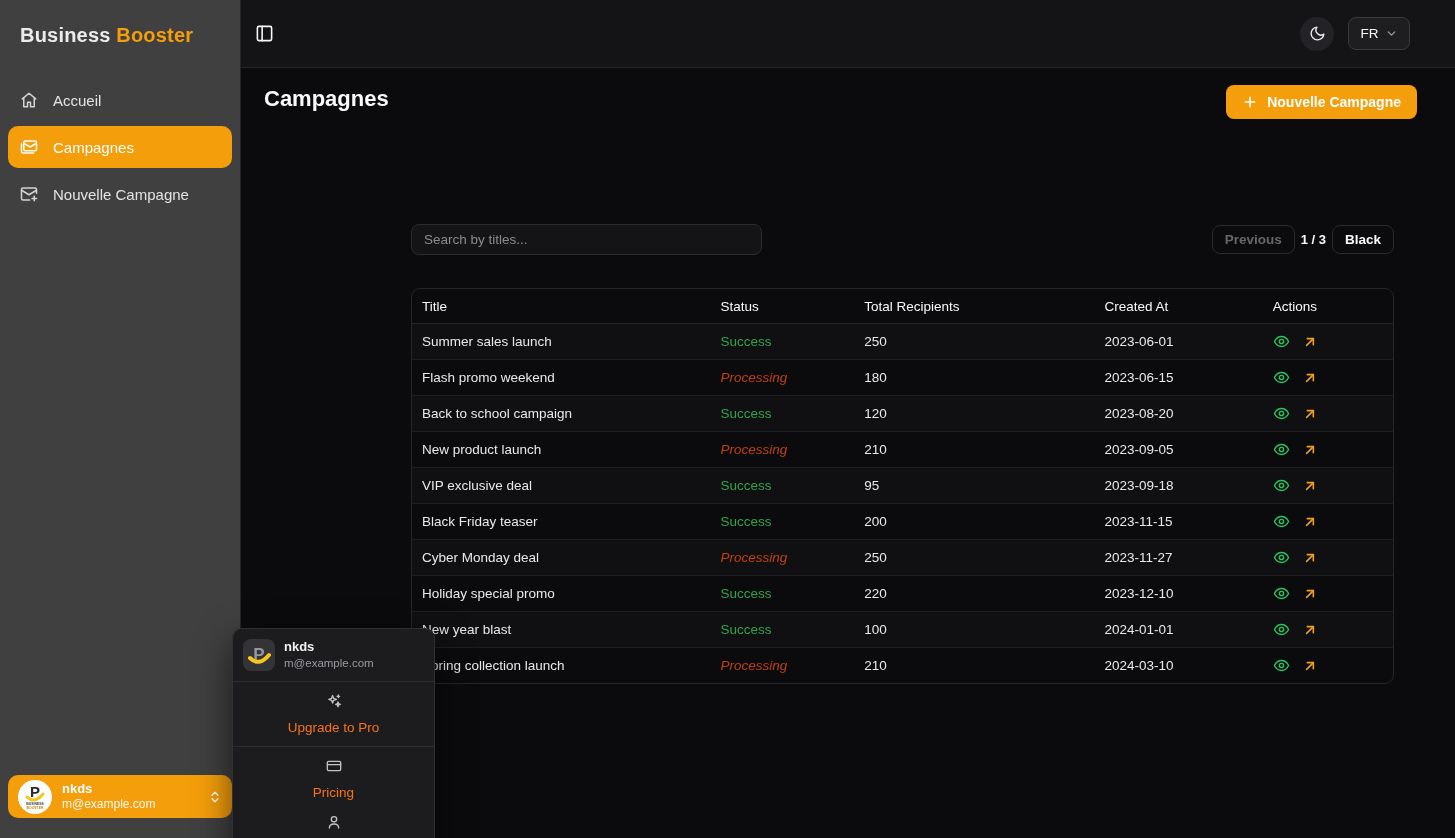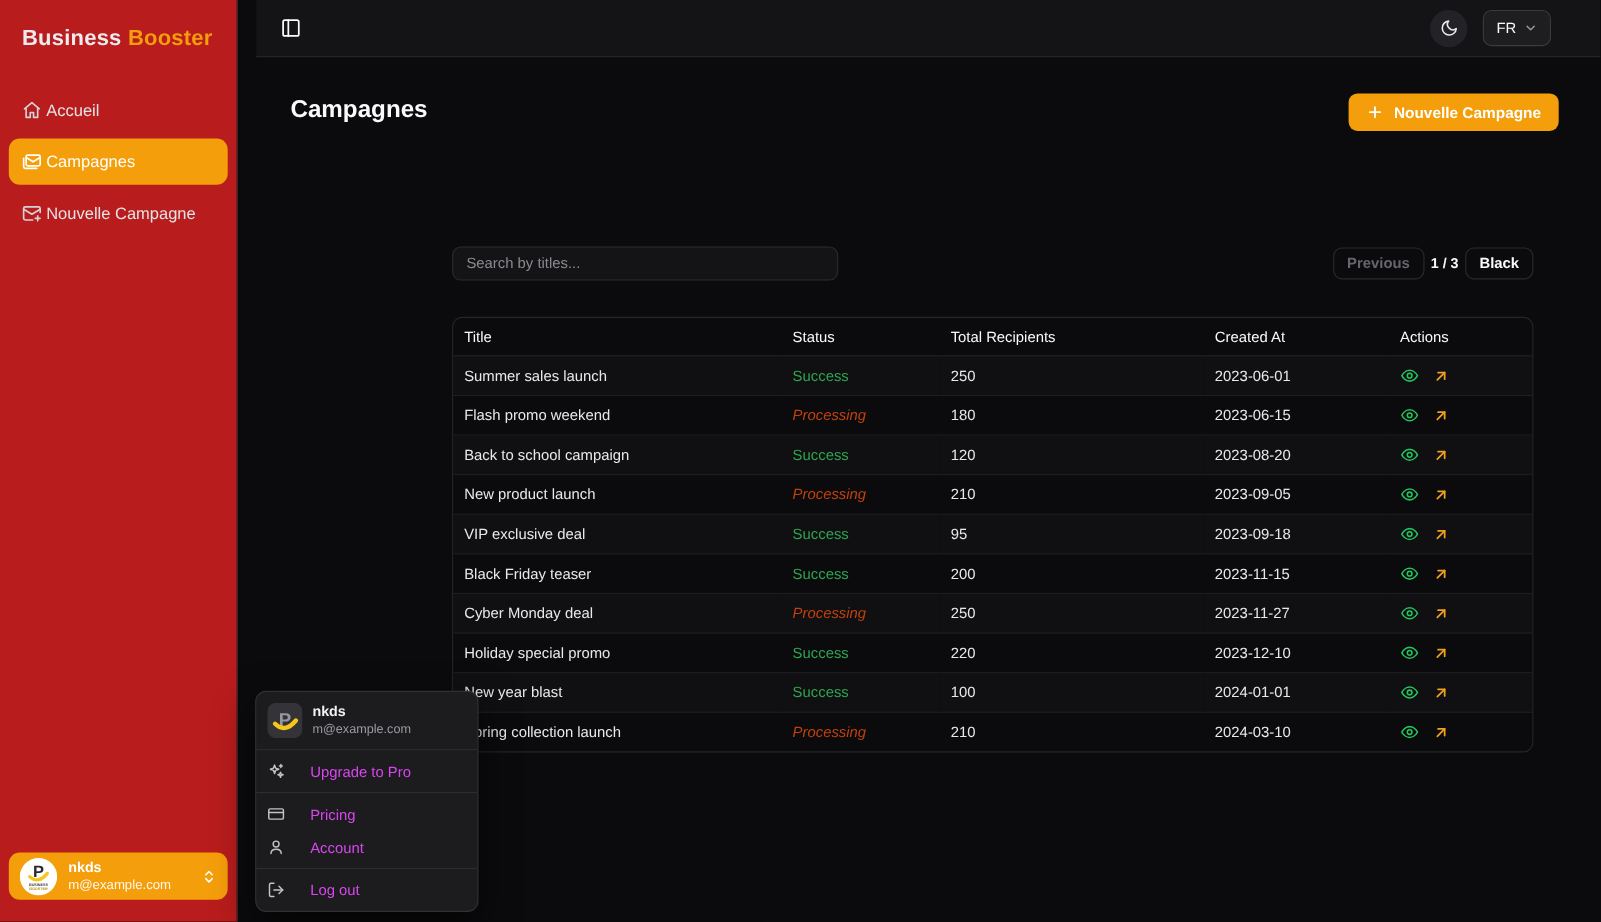--- a/index.html
+++ b/index.html
@@ -6,49 +6,49 @@
   html,body { width:1455px; height:838px; overflow:hidden; }
   body {
     background:#0b0b0d; color:#fafafa;
     font-family:"Liberation Sans","DejaVu Sans",sans-serif;
     font-size:14px; position:relative;
   }
   svg { display:block; }
 
   
   .sidebar {
-    position:absolute; left:0; top:0; bottom:0; width:216px;
-    background:#b91c1c; border-right:1px solid #26262a; z-index:5;
+    position:absolute; left:0; top:0; bottom:0; width:241px;
+    background:#404040; border-right:1px solid #26262a; z-index:5;
   }
   .brand { padding:24px 20px 20px; font-size:20px; font-weight:bold; letter-spacing:.2px; }
   .brand .w1 { color:#ececef; }
   .brand .w2 { color:#f59e0b; }
   .nav { padding:12px 8px 0; }
   .nav-item {
-    display:flex; align-items:center; gap:4px;
+    display:flex; align-items:center; gap:15px;
     padding:12px 12px; margin-bottom:5px; border-radius:10px;
     color:#e4e4e7; font-size:15px; cursor:pointer;
   }
   .nav-item .nav-ico { color:#d4d4d8; }
   .nav-item.active { background:#f59e0b; color:#ffffff; }
   .nav-item.active .nav-ico { color:#ffffff; }
 
   .user-button {
     position:absolute; left:8px; right:8px; bottom:20px; height:43px;
     background:#f59e0b; border-radius:10px; display:flex; align-items:center;
     gap:10px; padding:0 10px; cursor:pointer;
   }
   .user-button .uname { font-size:13px; font-weight:bold; color:#fff; line-height:1.25; }
   .user-button .umail { font-size:12px; color:rgba(255,255,255,.92); line-height:1.2; }
   .user-button .chevs { margin-left:auto; color:#fff; }
 
   
   .main { position:absolute; left:233px; top:0; right:0; bottom:0; }
   .topbar {
-    height:52px; background:#141416; border-bottom:1px solid #26262a;
+    height:68px; background:#141416; border-bottom:1px solid #26262a;
     display:flex; align-items:center; padding:0 45px 0 22px;
   }
   .panel-btn { color:#fafafa; cursor:pointer; display:flex; }
   .topbar-right { margin-left:auto; display:flex; align-items:center; gap:14px; }
   .moon-btn {
     width:34px; height:34px; border-radius:50%; background:#232327;
     display:flex; align-items:center; justify-content:center; color:#eaeaec; cursor:pointer;
   }
   .lang-btn {
     height:33px; min-width:62px; padding:0 10px; border-radius:8px;
@@ -101,22 +101,22 @@
   .user-menu {
     position:absolute; left:232px; top:628px; width:203px; z-index:20;
     background:#1c1c1f; border:1px solid #303036; border-radius:10px;
     padding:4px; box-shadow:0 14px 36px rgba(0,0,0,.6);
   }
   .menu-head { display:flex; align-items:center; gap:9px; padding:6px; }
   .menu-head .mname { font-size:13px; font-weight:bold; color:#f2f2f4; line-height:1.3; }
   .menu-head .mmail { font-size:11.5px; color:#9a9aa1; line-height:1.3; }
   .menu-sep { height:1px; background:#2c2c31; margin:4px -4px; }
   .menu-item {
-    display:flex; align-items:center; gap:23px; padding:7px 6px;
-    border-radius:6px; font-size:13.5px; color:#d946ef; cursor:pointer;
+    display:flex; align-items:center; gap:11px; padding:7px 6px;
+    border-radius:6px; font-size:13.5px; color:#f97316; cursor:pointer;flex-direction:column;
   }
   .menu-item .mi-ico { color:#c2c2c8; display:flex; }
 </style>
 </head>
 <body>
 
 <aside class="sidebar">
   <div class="brand">
     <span class="w1">Business</span>
     <span> </span>

